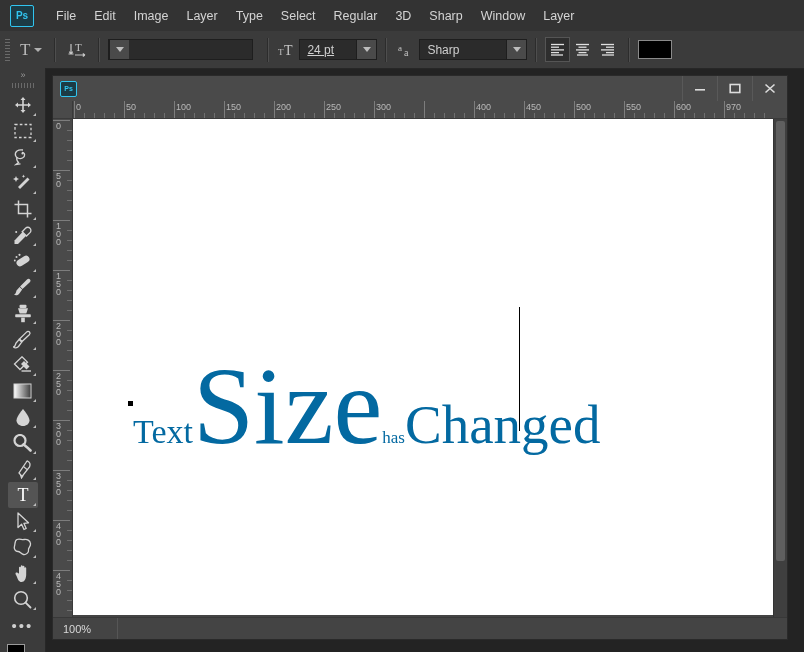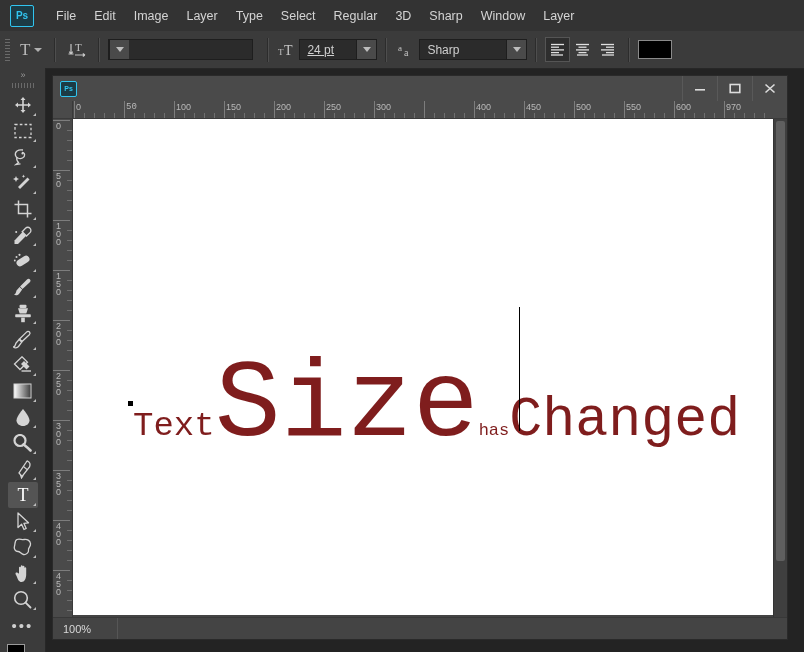--- a/index.html
+++ b/index.html
@@ -284,22 +284,22 @@
     position: absolute;
     left: 0px; top: 0px;
     width: 700px; height: 496px;
     background: #ffffff;
   }
   .art-text {
     position: absolute;
     left: 60px;
     bottom: 0;
     white-space: nowrap;
-    font-family: Liberation Mono, monospace;
-    color: #7f1d1d;
+    font-family: Liberation Serif, serif;
+    color: #0369a1;
     line-height: 0;
   }
   .art-text span { vertical-align: baseline; }
   .text-caret {
     position: absolute;
     width: 1px;
     background: #000;
   }
   .text-anchor {
     position: absolute;
@@ -657,21 +657,21 @@
 
     <div class="ruler-corner"></div>
     <div class="ruler-h" id="ruler-h">
         <div class="rh-major" style="left: 1px;"></div>
         <div class="rh-label" style="left: 1px;">0</div>
         <div class="rh-minor" style="left: 11px;"></div>
         <div class="rh-minor" style="left: 21px;"></div>
         <div class="rh-minor" style="left: 31px;"></div>
         <div class="rh-minor" style="left: 41px;"></div>
         <div class="rh-major" style="left: 51px;"></div>
-        <div class="rh-label" style="left: 51px; font-family: Liberation Mono, monospace;">50</div>
+        <div class="rh-label" style="left: 51px;">50</div>
         <div class="rh-minor" style="left: 61px;"></div>
         <div class="rh-minor" style="left: 71px;"></div>
         <div class="rh-minor" style="left: 81px;"></div>
         <div class="rh-minor" style="left: 91px;"></div>
         <div class="rh-major" style="left: 101px;"></div>
         <div class="rh-label" style="left: 101px;">100</div>
         <div class="rh-minor" style="left: 111px;"></div>
         <div class="rh-minor" style="left: 121px;"></div>
         <div class="rh-minor" style="left: 131px;"></div>
         <div class="rh-minor" style="left: 141px;"></div>

